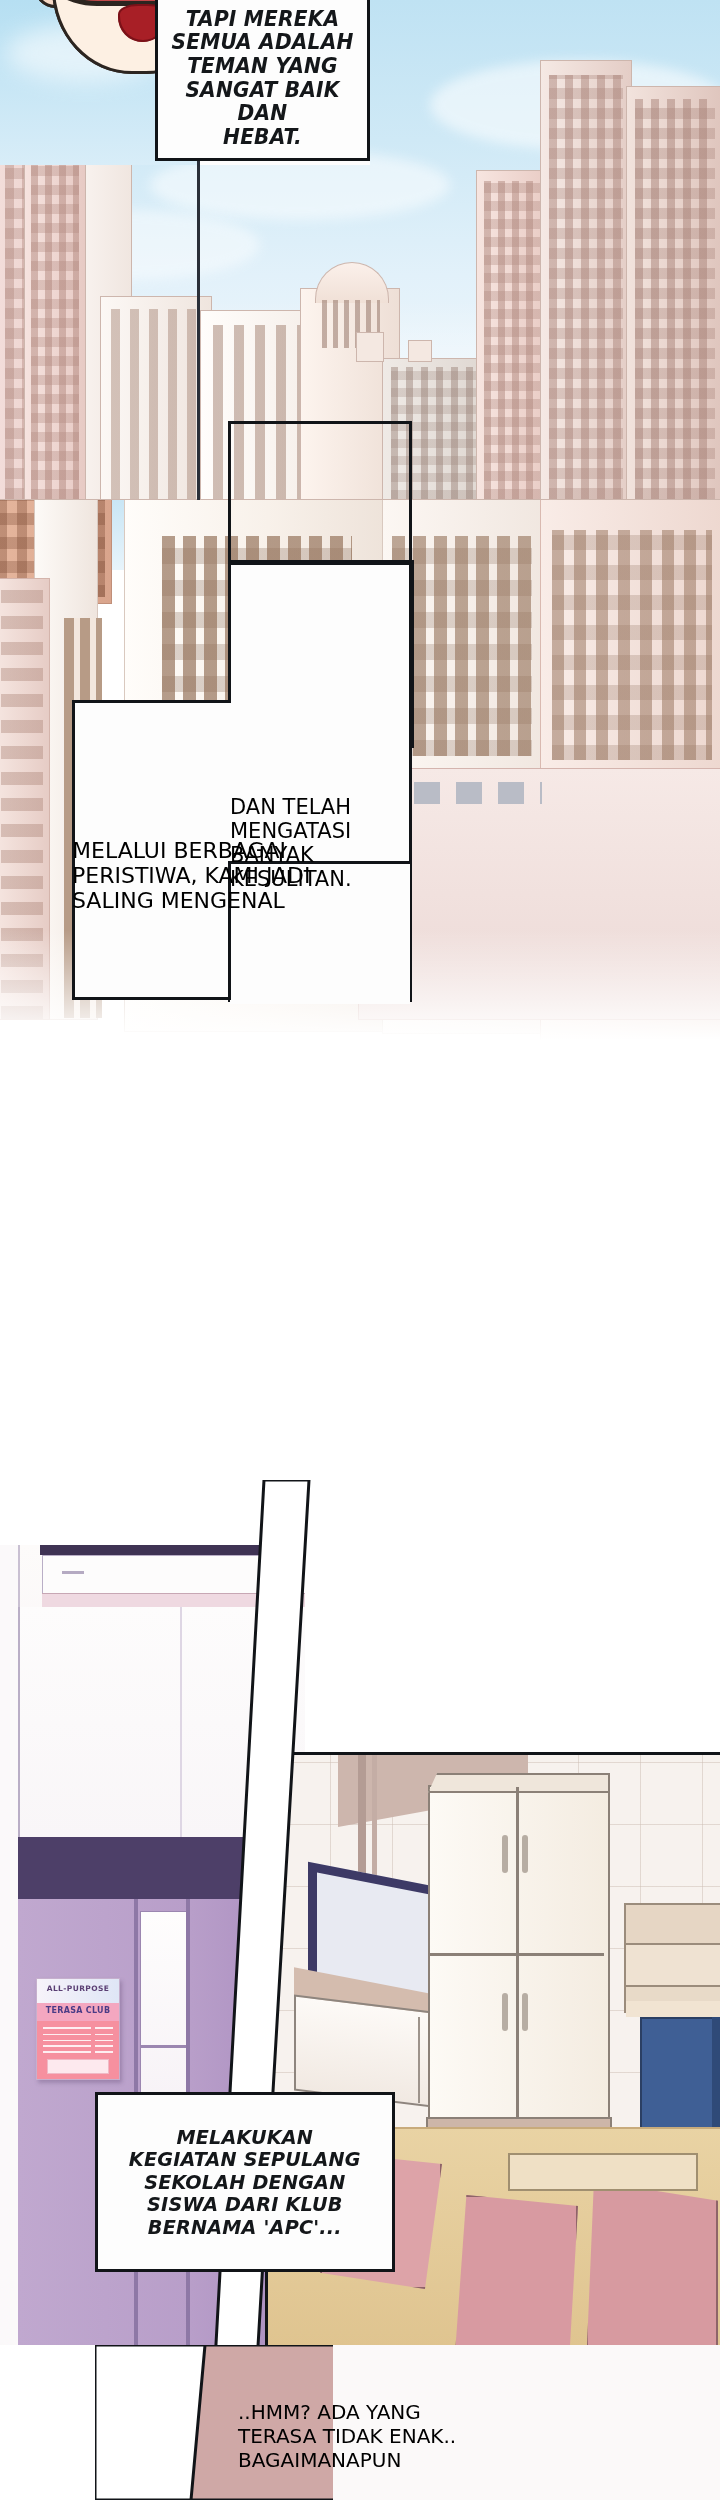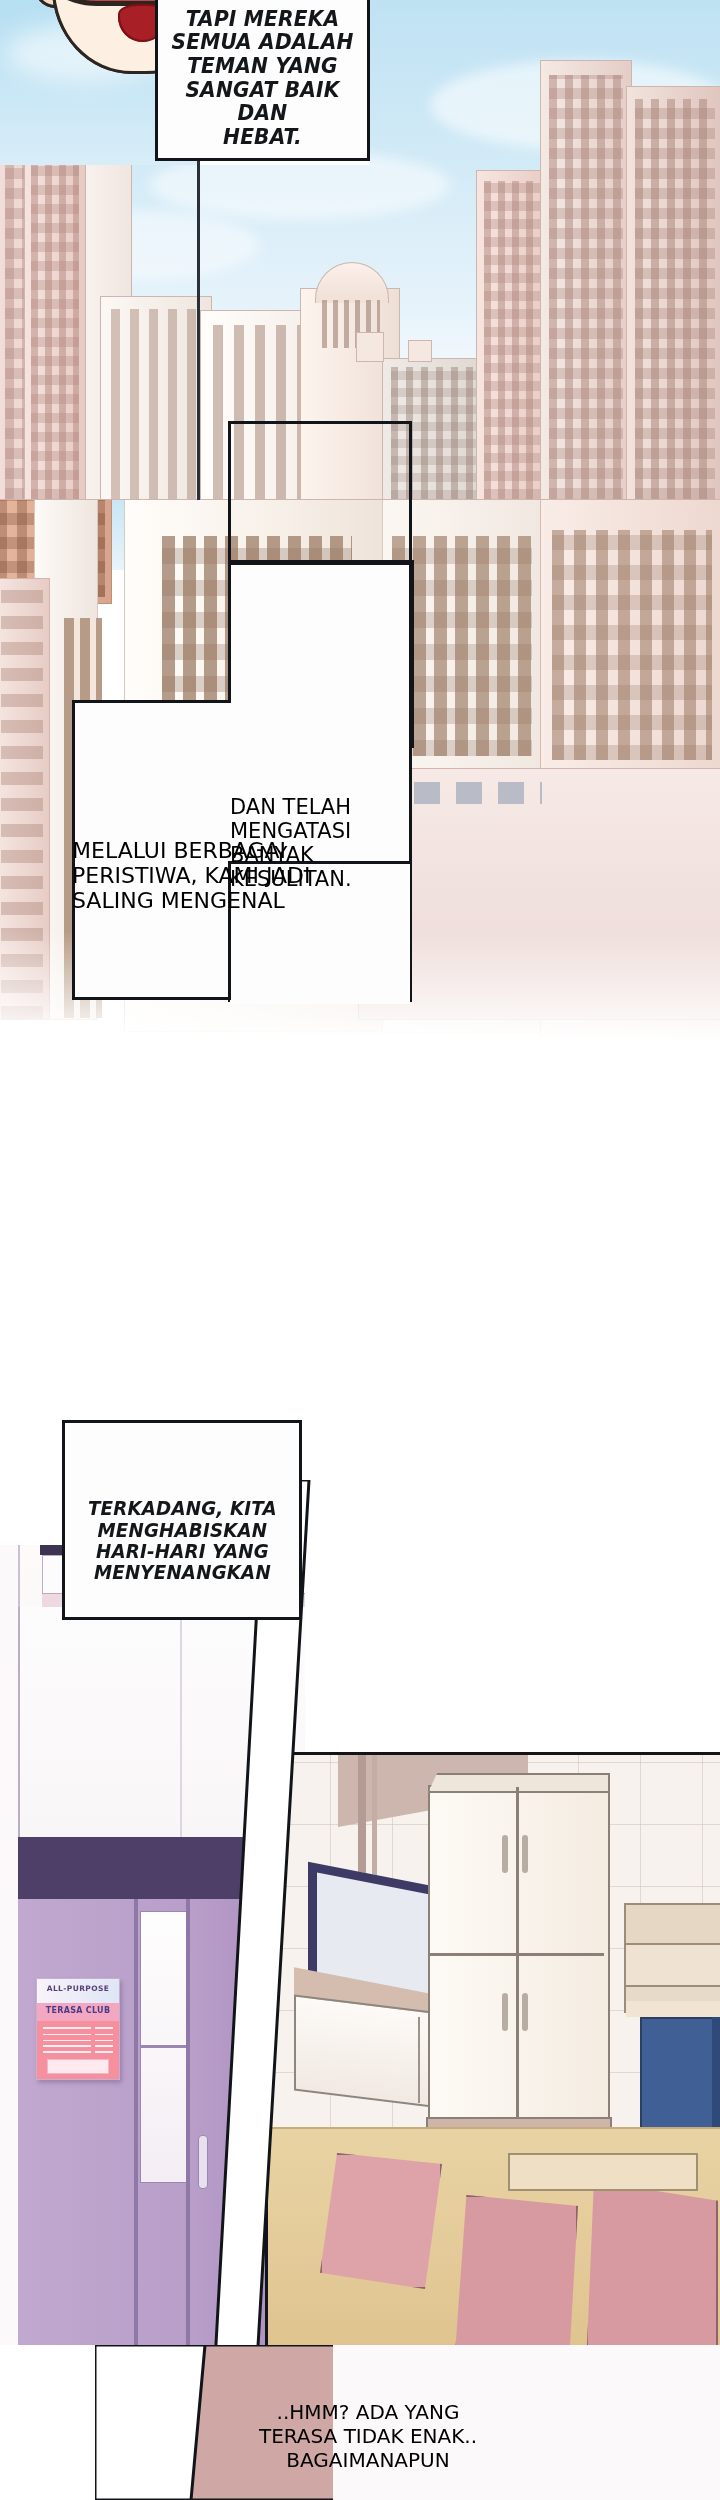--- a/index.html
+++ b/index.html
@@ -426,40 +426,41 @@
 
   <div class="abs" style="left:214px;top:1480px;width:140px;height:900px;background:#ffffff;
               clip-path:polygon(36% 0,68% 0,30% 100%,0 100%);
               border-left:0;z-index:34;"></div>
   <div class="abs" style="left:214px;top:1480px;width:140px;height:900px;z-index:35;pointer-events:none;">
     <svg width="140" height="900" style="display:block;">
       <polygon points="50,0 95,0 42,900 0,900" fill="#ffffff" stroke="#111418" stroke-width="3"></polygon>
     </svg>
   </div>
 
-  <div class="bubble" style="left:62px;top:1420px;width:240px;height:200px;z-index:60;">
-    <div class="txt" style="font-size:19px;padding-top:42px;">TERKADANG, KITA
-MENGHABISKAN
-HARI-HARI YANG
-MENYENANGKAN</div>
-  </div>
-
+
+  <div class="bubble" style="left:95px;top:2092px;width:300px;height:180px;z-index:60;">
+    <div class="txt" style="font-size:20px;">MELAKUKAN
+KEGIATAN SEPULANG
+SEKOLAH DENGAN
+SISWA DARI KLUB
+BERNAMA 'APC'...</div>
+  </div>
 
   <div class="abs" style="left:0;top:2300px;width:232px;height:200px;background:#ffffff;z-index:31;"></div>
   <div class="abs" style="left:95px;top:2345px;width:240px;height:155px;z-index:36;">
     <svg width="240" height="155" style="display:block;">
       <polygon points="0,0 240,0 240,155 0,155" fill="#ffffff" stroke="#111418" stroke-width="3"></polygon>
       <polygon points="110,0 240,0 240,155 96,155" fill="#cfa8a6" stroke="#111418" stroke-width="3"></polygon>
     </svg>
   </div>
 
   <div class="abs" style="left:333px;top:2345px;width:387px;height:155px;background:#fbf9f9;z-index:36;"></div>
 
   <div class="abs" style="left:238px;top:2400px;width:260px;height:120px;z-index:61;display:flex;align-items:flex-start;justify-content:center;">
-    <div class="txt" style="font-size:20px;text-align:center;">..HMM? ADA
+    <div class="txt" style="font-size:20px;text-align:left;">..HMM? ADA
 YANG TERASA
 TIDAK ENAK..
 BAGAIMANAPUN</div>
   </div>
 
   <div class="white-gutter" style="left:410px;top:1060px;width:310px;height:700px;background:#ffffff;z-index:29;"></div>
   <div class="white-gutter" style="left:0;top:1060px;width:62px;height:420px;background:#ffffff;z-index:29;"></div>
 
 </div>
 

